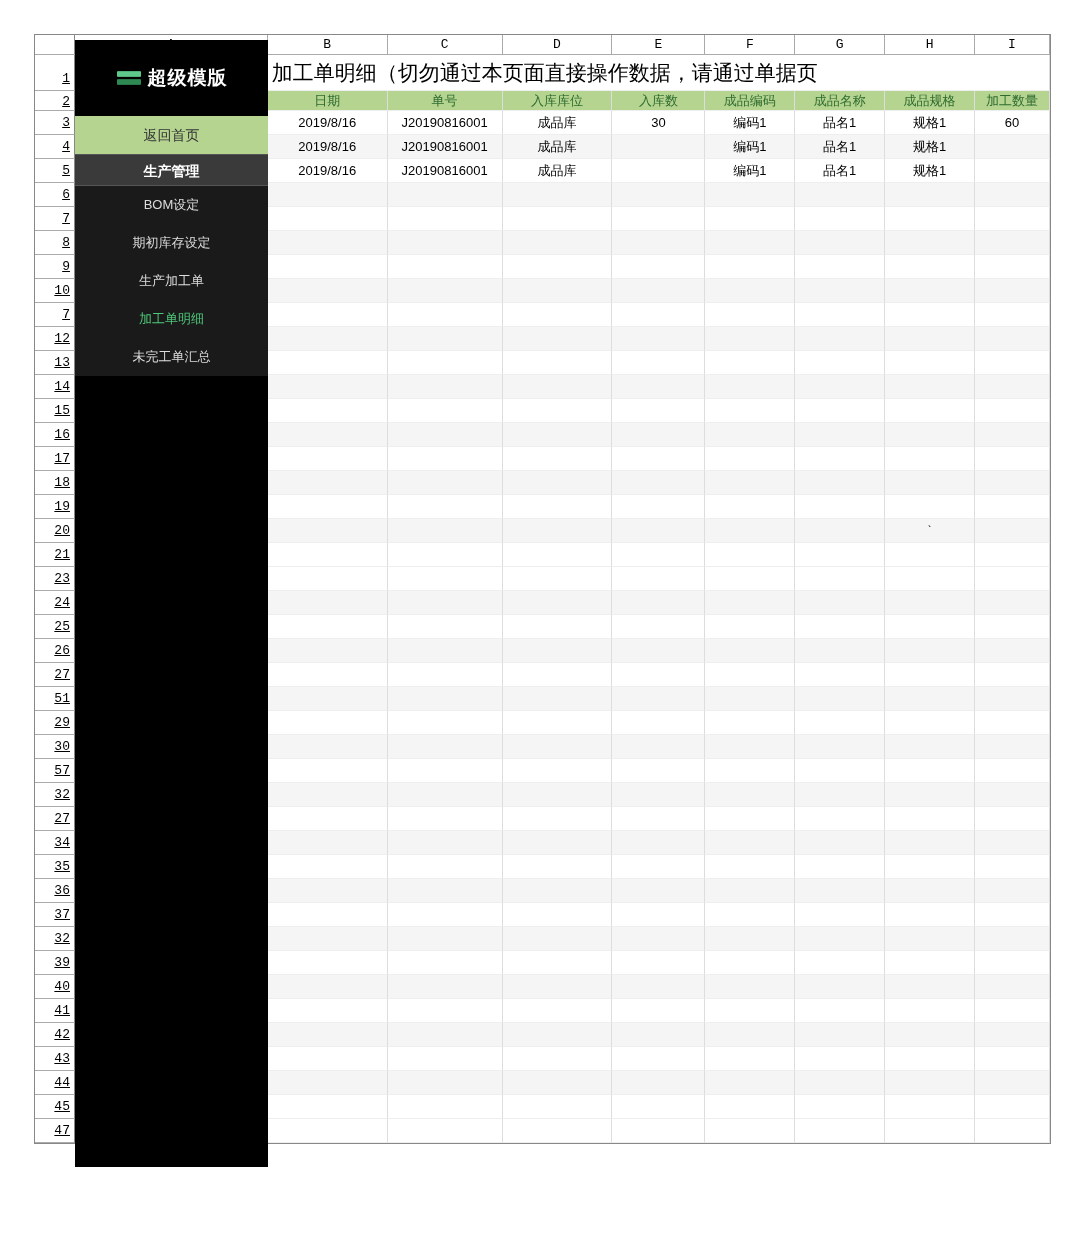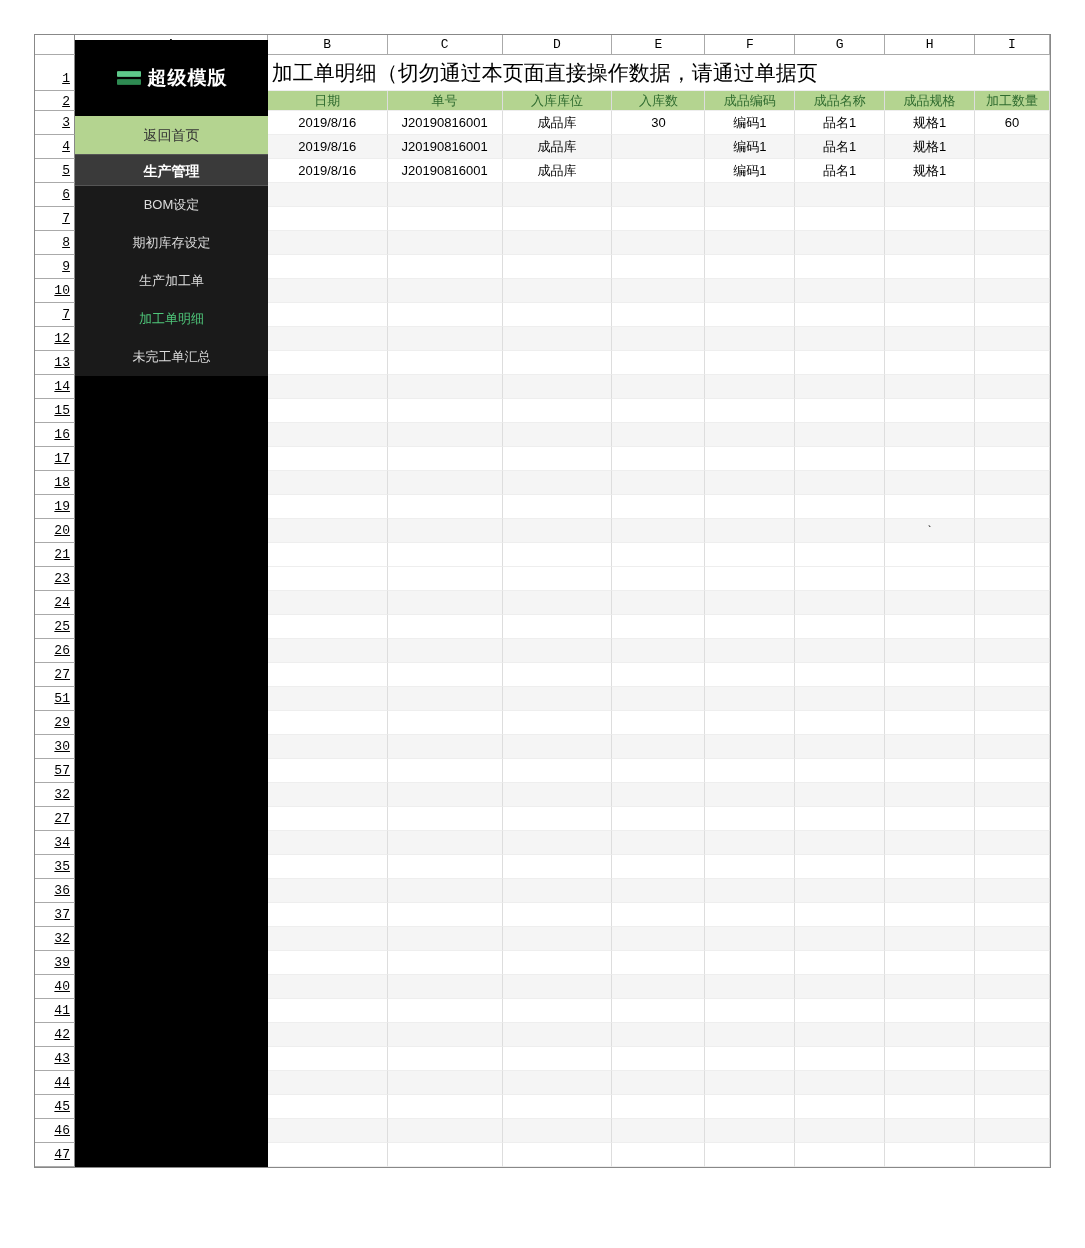--- a/index.html
+++ b/index.html
@@ -701,32 +701,20 @@
         <div class="cell w-B"></div>
         <div class="cell w-C"></div>
         <div class="cell w-D"></div>
         <div class="cell w-E"></div>
         <div class="cell w-F"></div>
         <div class="cell w-G"></div>
         <div class="cell w-H"></div>
         <div class="cell w-I"></div>
       </div>
       <div class="grid-row">
-        <div class="row-number">46</div>
-        <div class="cell w-A" style="background: rgb(0, 0, 0);"></div>
-        <div class="cell w-B shade"></div>
-        <div class="cell w-C shade"></div>
-        <div class="cell w-D shade"></div>
-        <div class="cell w-E shade"></div>
-        <div class="cell w-F shade"></div>
-        <div class="cell w-G shade"></div>
-        <div class="cell w-H shade"></div>
-        <div class="cell w-I shade"></div>
-      </div>
-      <div class="grid-row">
         <div class="row-number">47</div>
         <div class="cell w-A" style="background: rgb(0, 0, 0);"></div>
         <div class="cell w-B"></div>
         <div class="cell w-C"></div>
         <div class="cell w-D"></div>
         <div class="cell w-E"></div>
         <div class="cell w-F"></div>
         <div class="cell w-G"></div>
         <div class="cell w-H"></div>
         <div class="cell w-I"></div>

